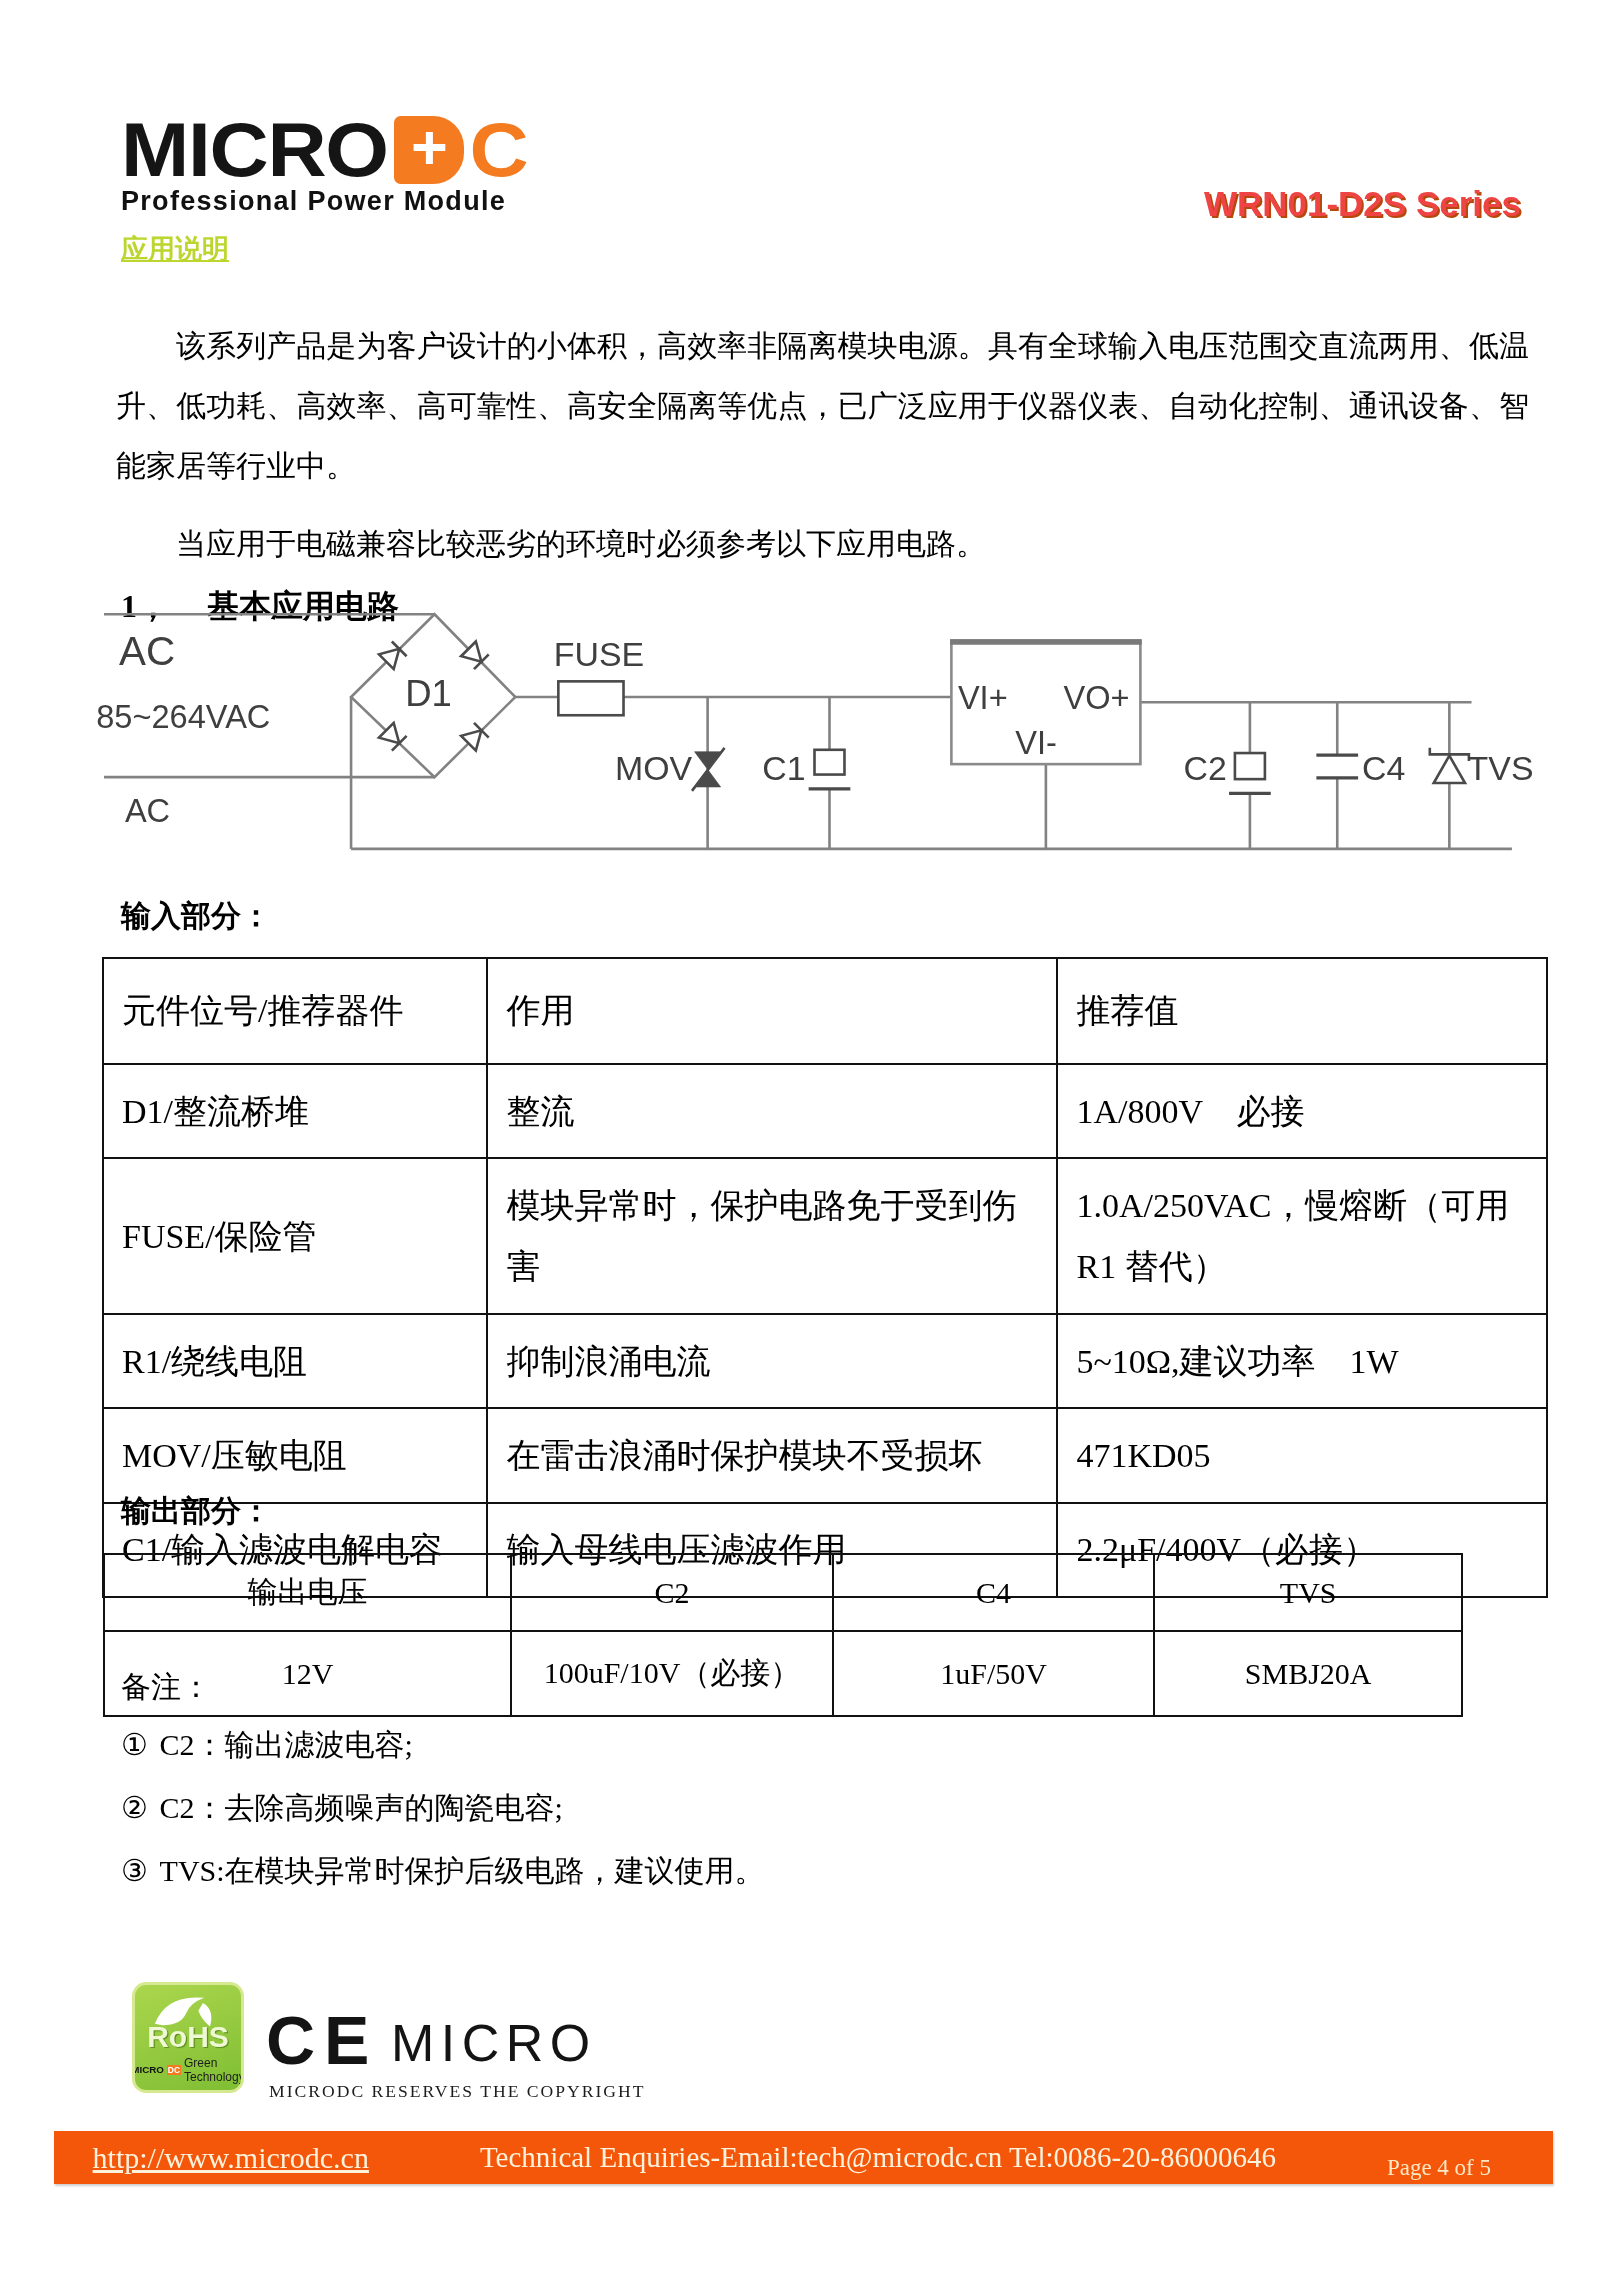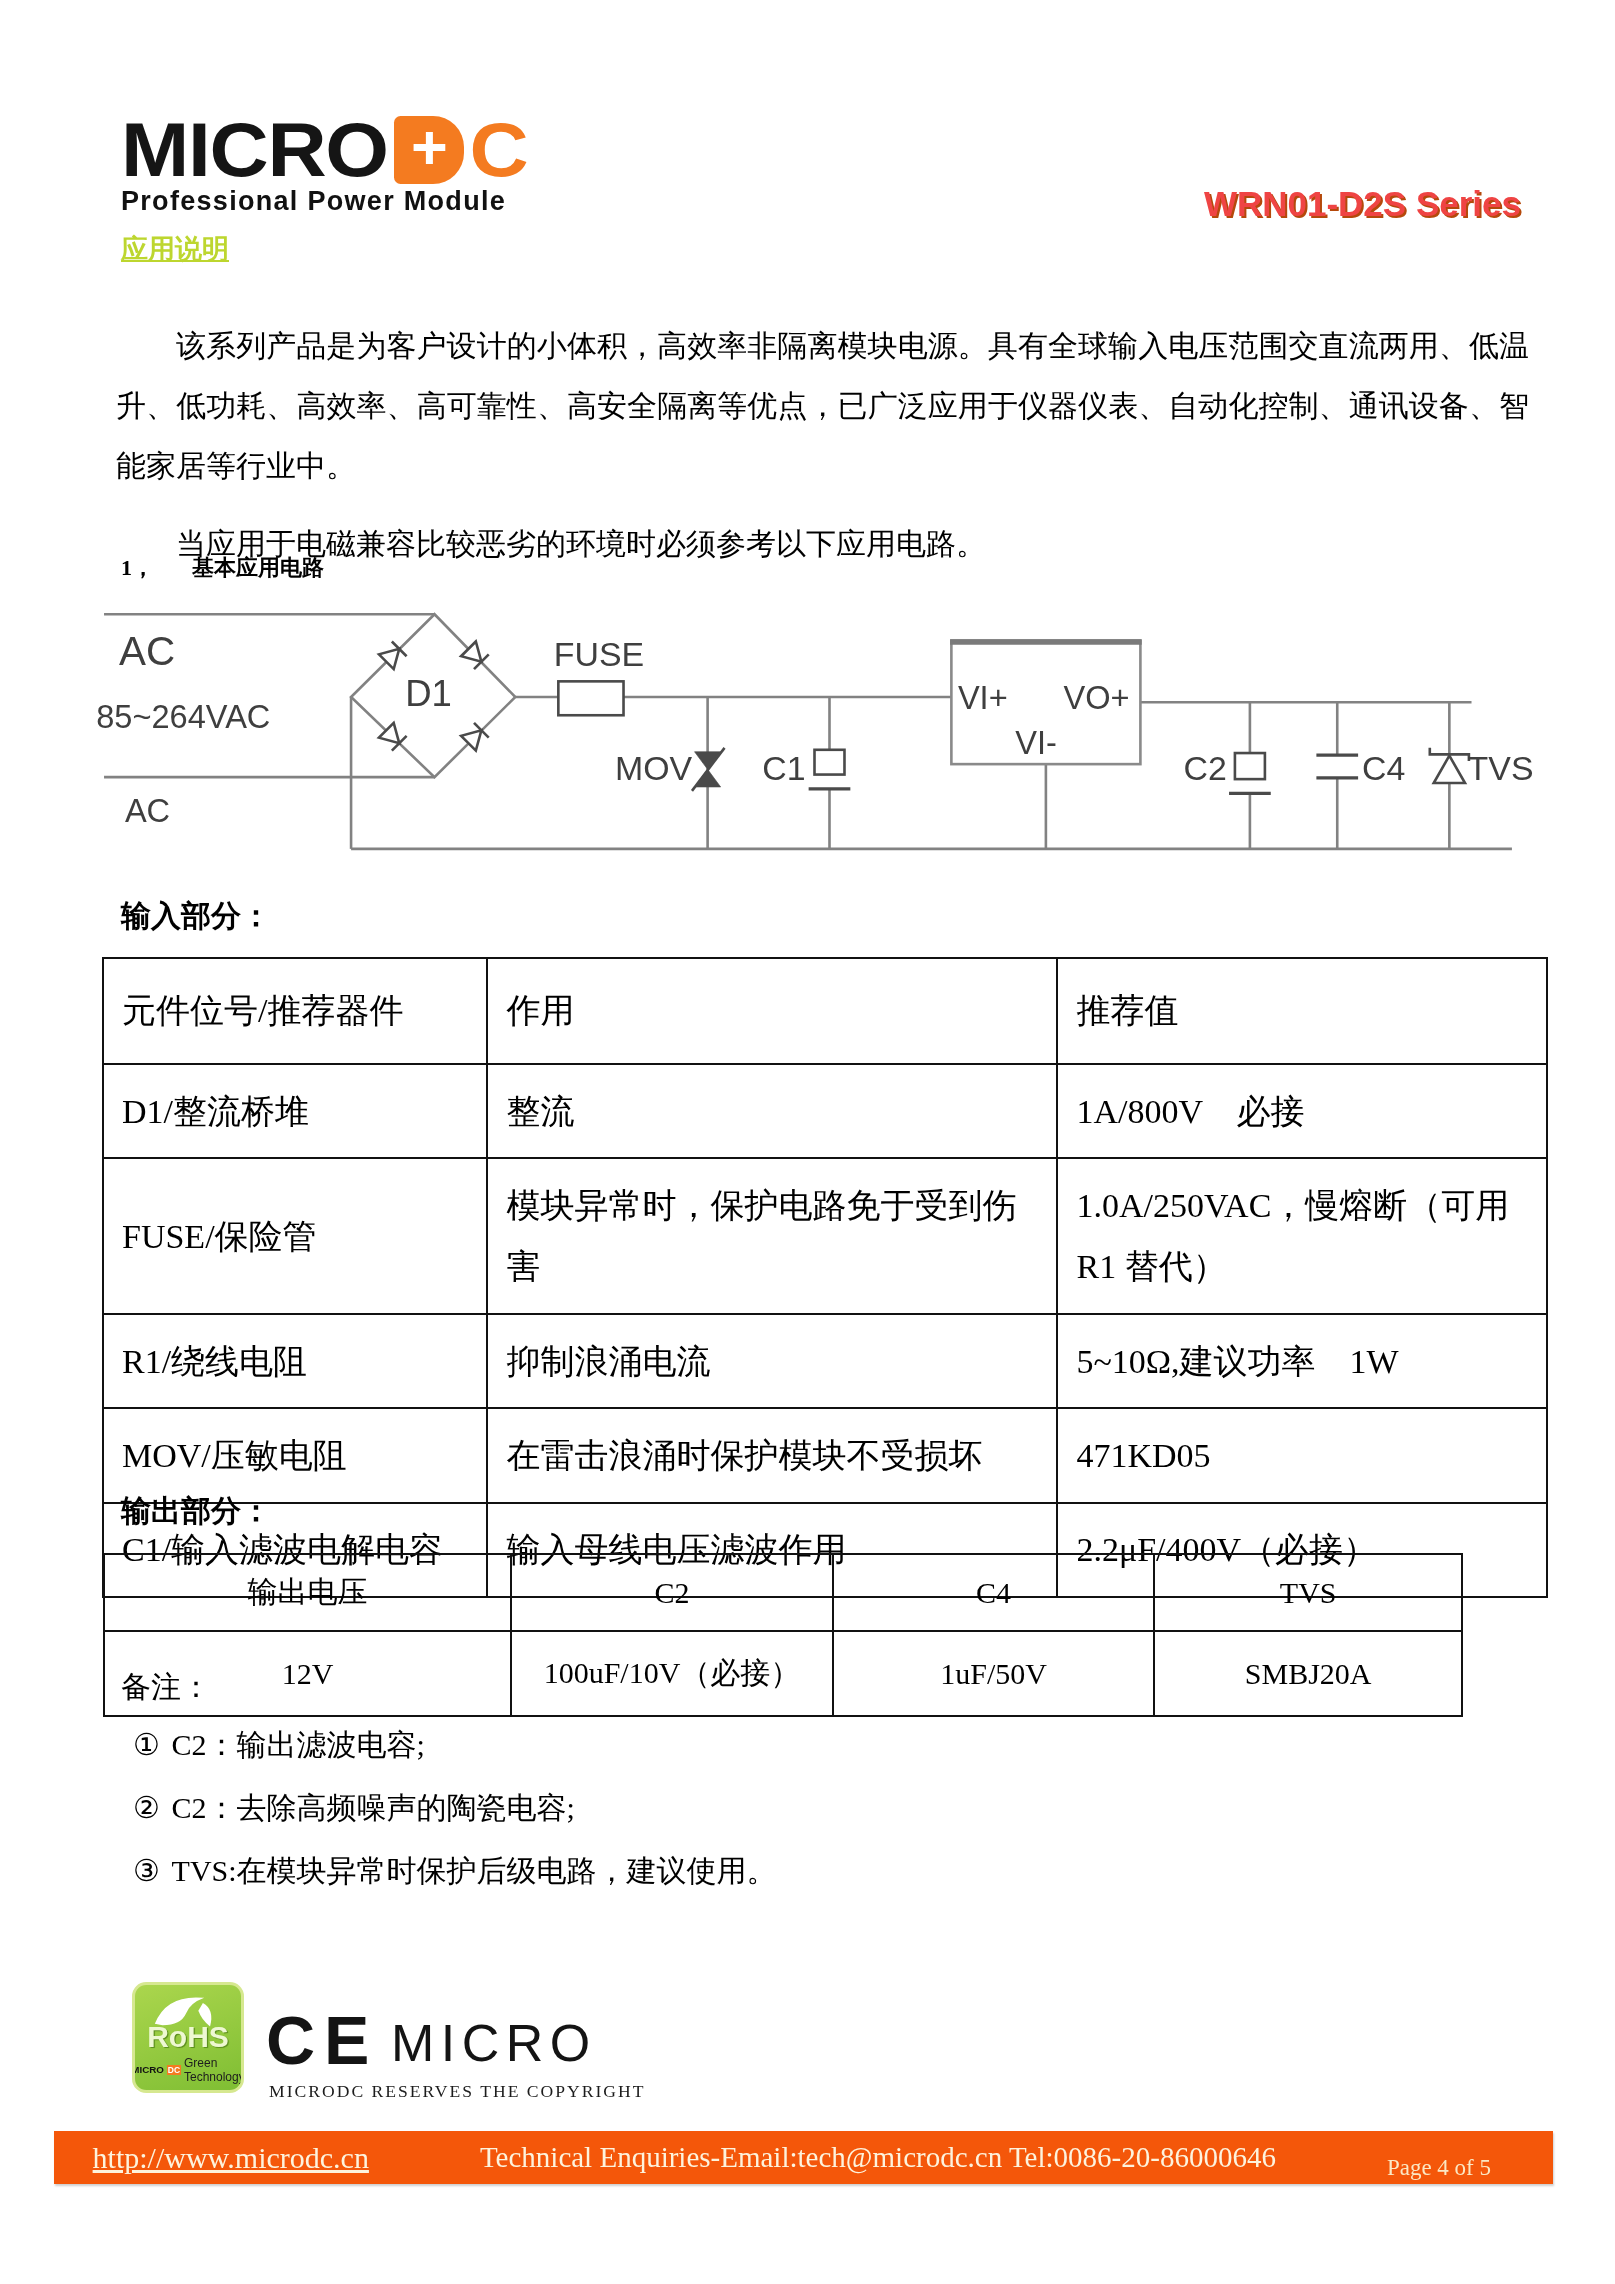--- a/index.html
+++ b/index.html
@@ -25,21 +25,21 @@
     font-family:"Liberation Sans",sans-serif;font-size:35px;font-weight:700;
     color:#ef4444;text-shadow:2px 2px 0 #b5490b;}
   .app-label{position:absolute;left:121px;top:231px;font-size:27px;color:#BDD62F;font-weight:600;text-decoration:underline;}
 
   
   .intro{position:absolute;left:116px;top:316px;width:1413px;font-size:30px;line-height:2.0;text-align:justify;}
   .intro p{margin:0;text-indent:2em;}
   .intro p + p{margin-top:18px;}
 
   
-  .h1-line{position:absolute;left:121px;top:553px;font-size:22px;font-weight:700;}
+  .h1-line{position:absolute;left:121px;top:585px;font-size:32px;font-weight:700;}
   .h1-num{font-weight:700;margin-right:38px;}
 
   
   .circuit{position:absolute;left:91px;top:603px;width:1447px;height:261px;}
   .circuit text{font-family:"Liberation Sans",sans-serif;fill:#3f3f3f;}
 
   
   .sec-h{font-size:30px;font-weight:700;}
   .input-h{position:absolute;left:121px;top:896px;}
   .in-table{position:absolute;left:102px;top:957px;width:1446px;border-collapse:collapse;font-size:34px;}
@@ -51,21 +51,21 @@
   .output-h{position:absolute;left:121px;top:1491px;}
   .out-table{position:absolute;left:103px;top:1553px;width:1360px;border-collapse:collapse;font-size:30px;}
   .out-table th,.out-table td{border:2px solid #111;text-align:center;font-weight:normal;}
   .out-table th{padding:17px 6.5px;}
   .out-table td{padding:21px 6.5px;}
   .out-table col.o1{width:408px;}.out-table col.o2{width:322px;}.out-table col.o3{width:322px;}.out-table col.o4{width:308px;}
 
   
   .notes{position:absolute;left:121px;top:1667px;font-size:30px;}
   .notes .nh{margin:0 0 17px 0;}
-  .notes ul{list-style:none;margin:12px;padding:0;}
+  .notes ul{list-style:none;margin:0;padding:0;}
   .notes li{margin:0 0 22px 0;}
   .notes .circ{margin-right:11.7px;}
 
   
   .rohs-badge{position:absolute;left:132px;top:1982px;width:112px;height:111px;
     background:linear-gradient(160deg,#abd64d,#7fbe33);
     border:3.9px solid #d6e890;border-radius:14.3px;box-sizing:border-box;
     display:flex;flex-direction:column;align-items:center;justify-content:flex-end;overflow:hidden;}
   .rohs-leaf{position:absolute;left:11.7px;top:5.2px;width:78px;height:43px;}
   .rohs-word{font-family:"Liberation Sans",sans-serif;font-size:30px;font-weight:700;

